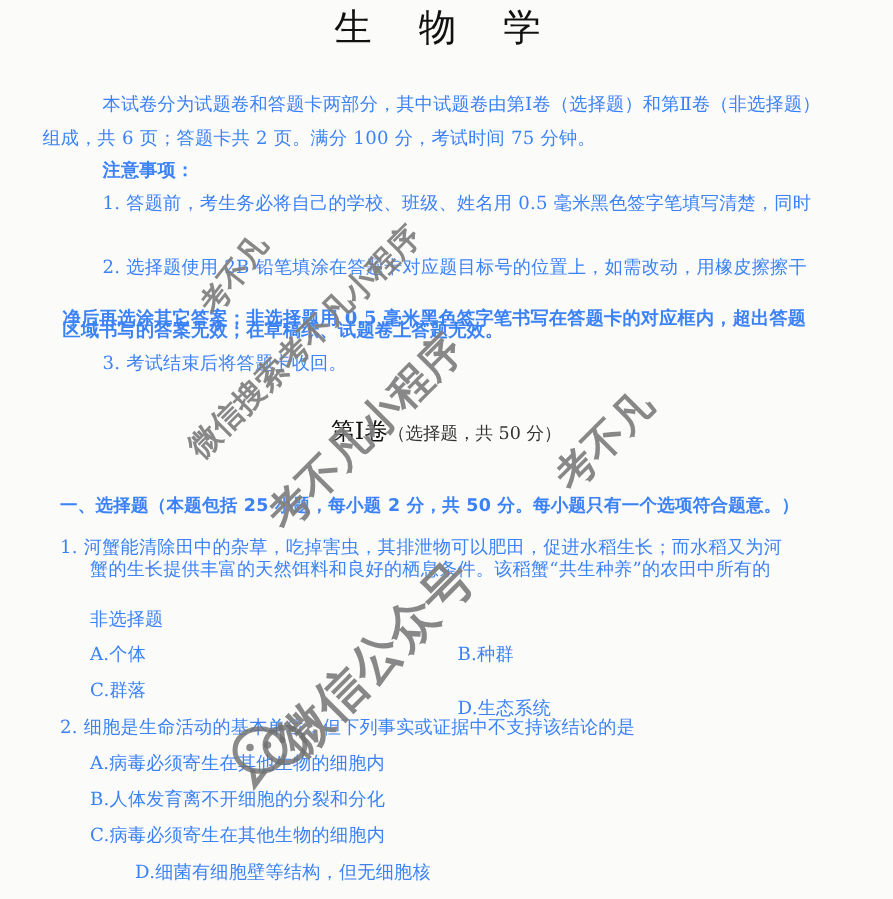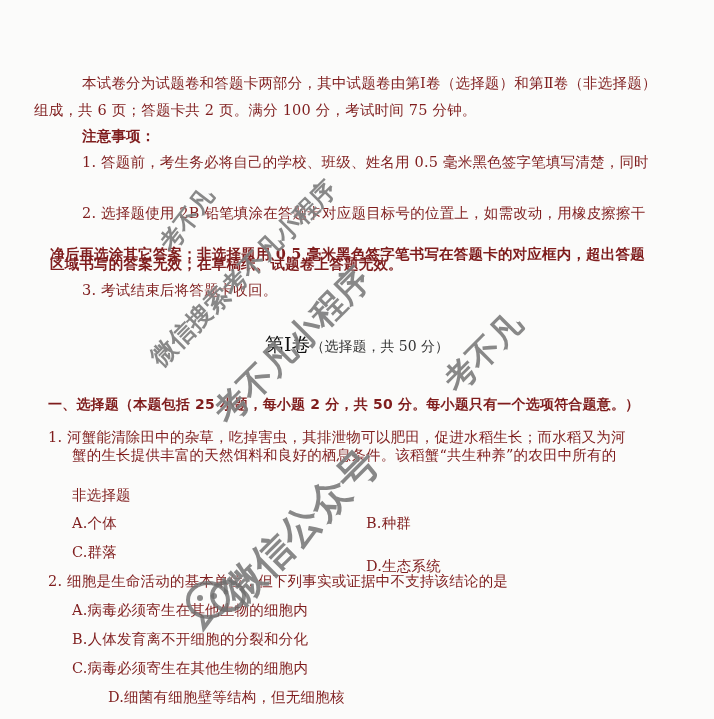--- a/index.html
+++ b/index.html
@@ -8,36 +8,37 @@
     background: #fbfbfa;
     font-family: "DejaVu Serif", "Liberation Serif", serif;
     color: #1e1e1e;
   }
   .page { position: absolute; left: 0; top: 0; width: 714px; height: 719px; }
   .title {
     position: absolute; top: 2px; left: 0; width: 714px; text-align: center;
     font-family: "DejaVu Sans", "Liberation Sans", sans-serif;
     font-size: 30px; letter-spacing: 14px; color: #111;
   }
-  .line { position: absolute; font-size: 14.5px; white-space: nowrap; letter-spacing: 0.2px; color: #7f1d1d; }
+  .line { position: absolute; font-size: 14.5px; white-space: nowrap; letter-spacing: 0.2px; color: #3b82f6; }
   .bold { font-weight: bold; font-family: "DejaVu Sans", "Liberation Sans", sans-serif; }
   .sec-title { position: absolute; top: 332px; left: 0; width: 714px; text-align: center; font-size: 19px; color: #111; }
   .sec-title .sub { font-size: 14px; color: #333; }
   .wm {
     position: absolute; font-family: "DejaVu Sans", "Liberation Sans", sans-serif;
     font-weight: bold; color: rgba(110,110,110,0.82); white-space: nowrap;
     transform-origin: left center; pointer-events: none;
     text-shadow: 0 0 1px rgba(255,255,255,0.6);
   }
   .wechat-icon { position: absolute; left: 182px; top: 574px; width: 70px; height: 62px; }
 </style>
 </head>
 <body>
 
 <div class="page">
+  <div class="title">生 物 学</div>
 
   <div class="line" style="top:74px;left:82px;">本试卷分为试题卷和答题卡两部分，其中试题卷由第Ⅰ卷（选择题）和第Ⅱ卷（非选择题）</div>
   <div class="line" style="top:101px;left:34px;">组成，共 6 页；答题卡共 2 页。满分 100 分，考试时间 75 分钟。</div>
 
   <div class="line bold" style="top:127px;left:82px;">注意事项：</div>
 
   <div class="line" style="top:153px;left:82px;">1. 答题前，考生务必将自己的学校、班级、姓名用 0.5 毫米黑色签字笔填写清楚，同时</div>
   <div class="line" style="top:204px;left:82px;">2. 选择题使用 2B 铅笔填涂在答题卡对应题目标号的位置上，如需改动，用橡皮擦擦干</div>
   <div class="line" style="top:245px;left:50px;font-weight:bold;">净后再选涂其它答案；非选择题用 0.5 毫米黑色签字笔书写在答题卡的对应框内，超出答题</div>
   <div class="line" style="top:255px;left:50px;font-weight:bold;">区域书写的答案无效；在草稿纸、试题卷上答题无效。</div>

